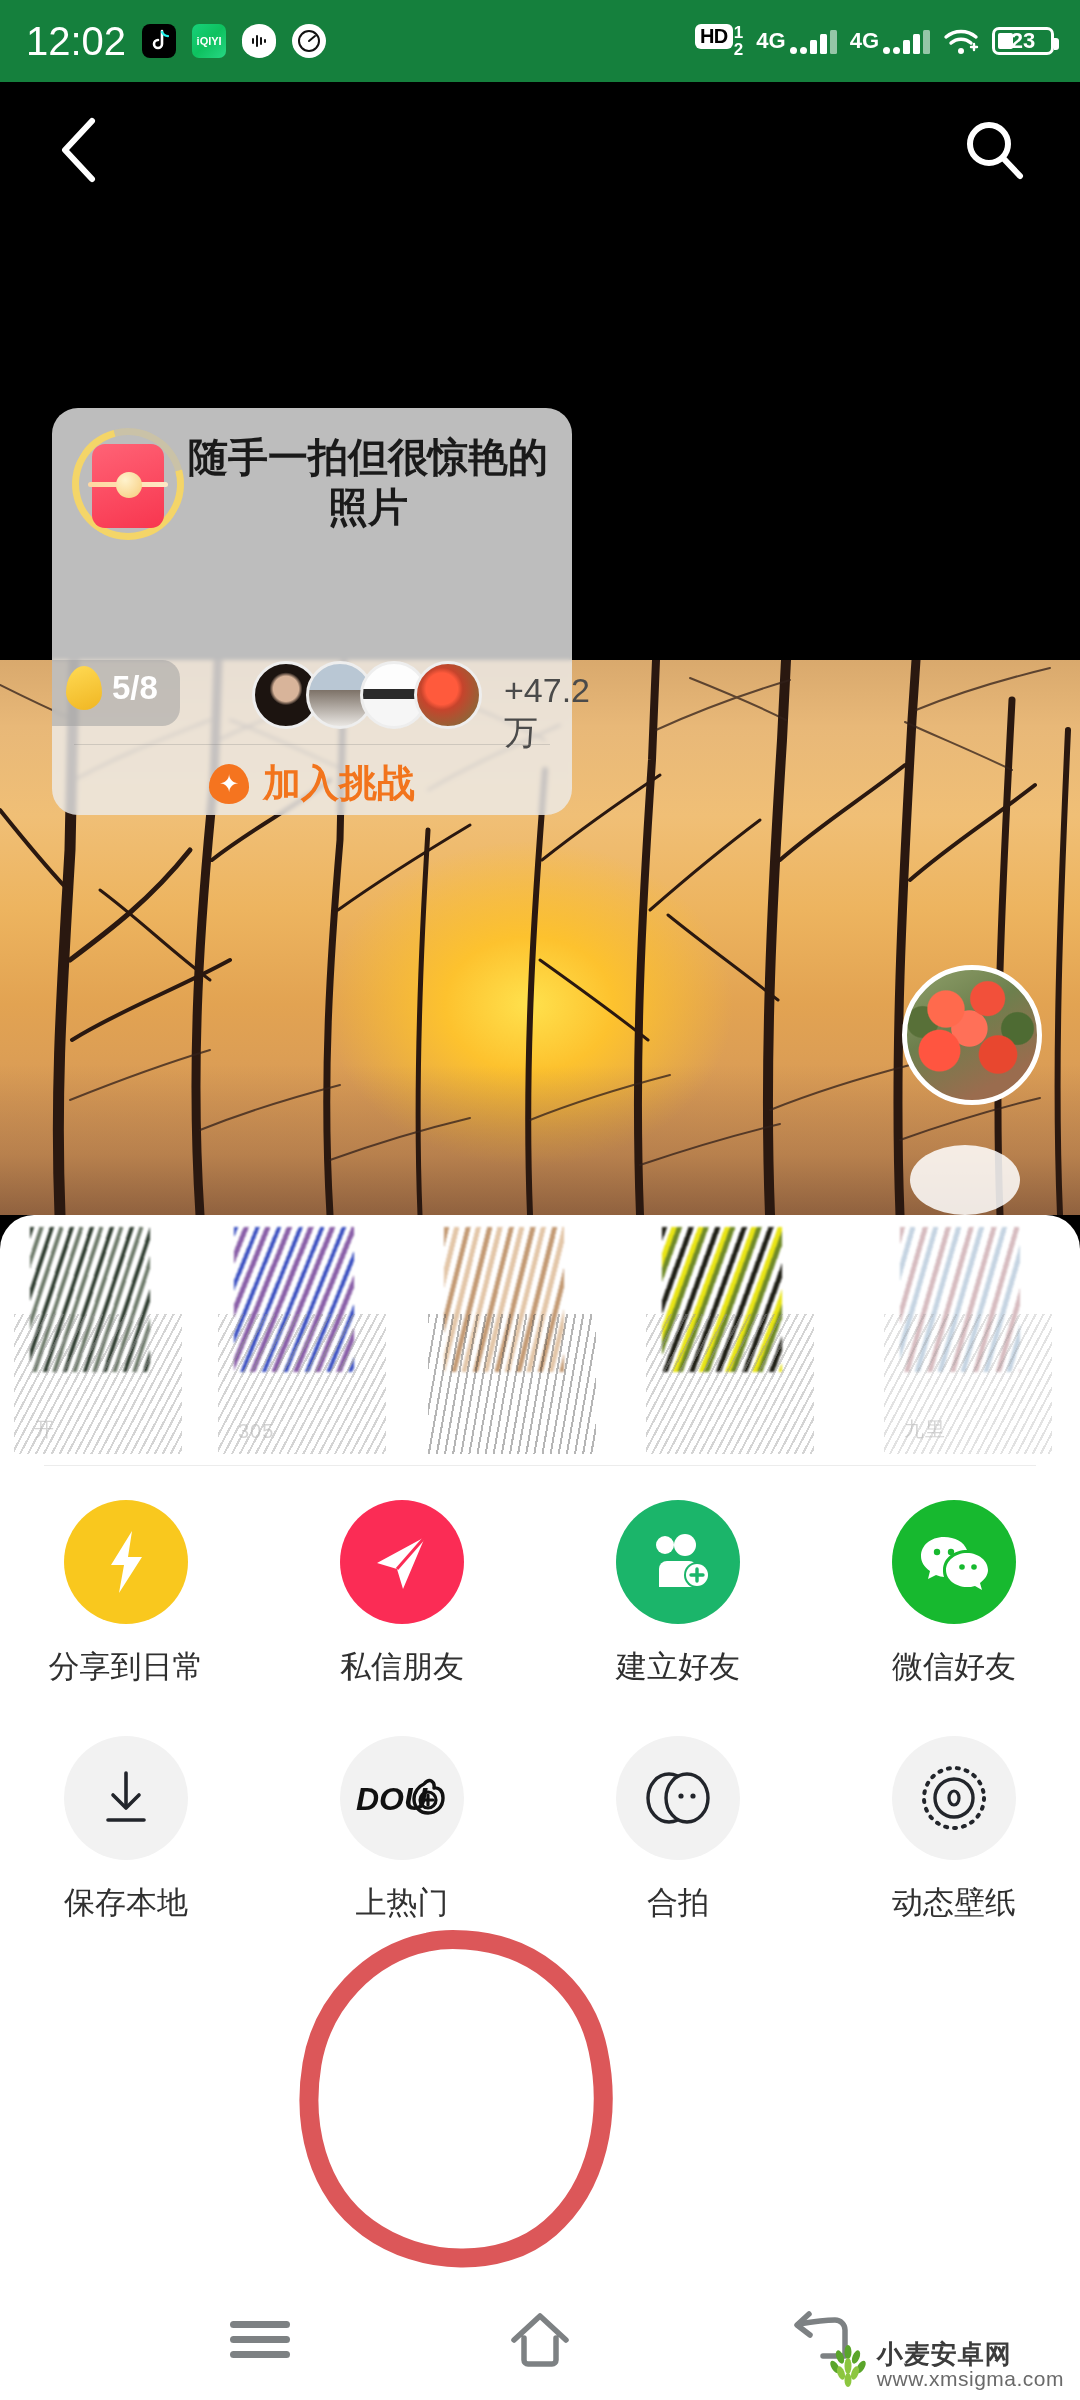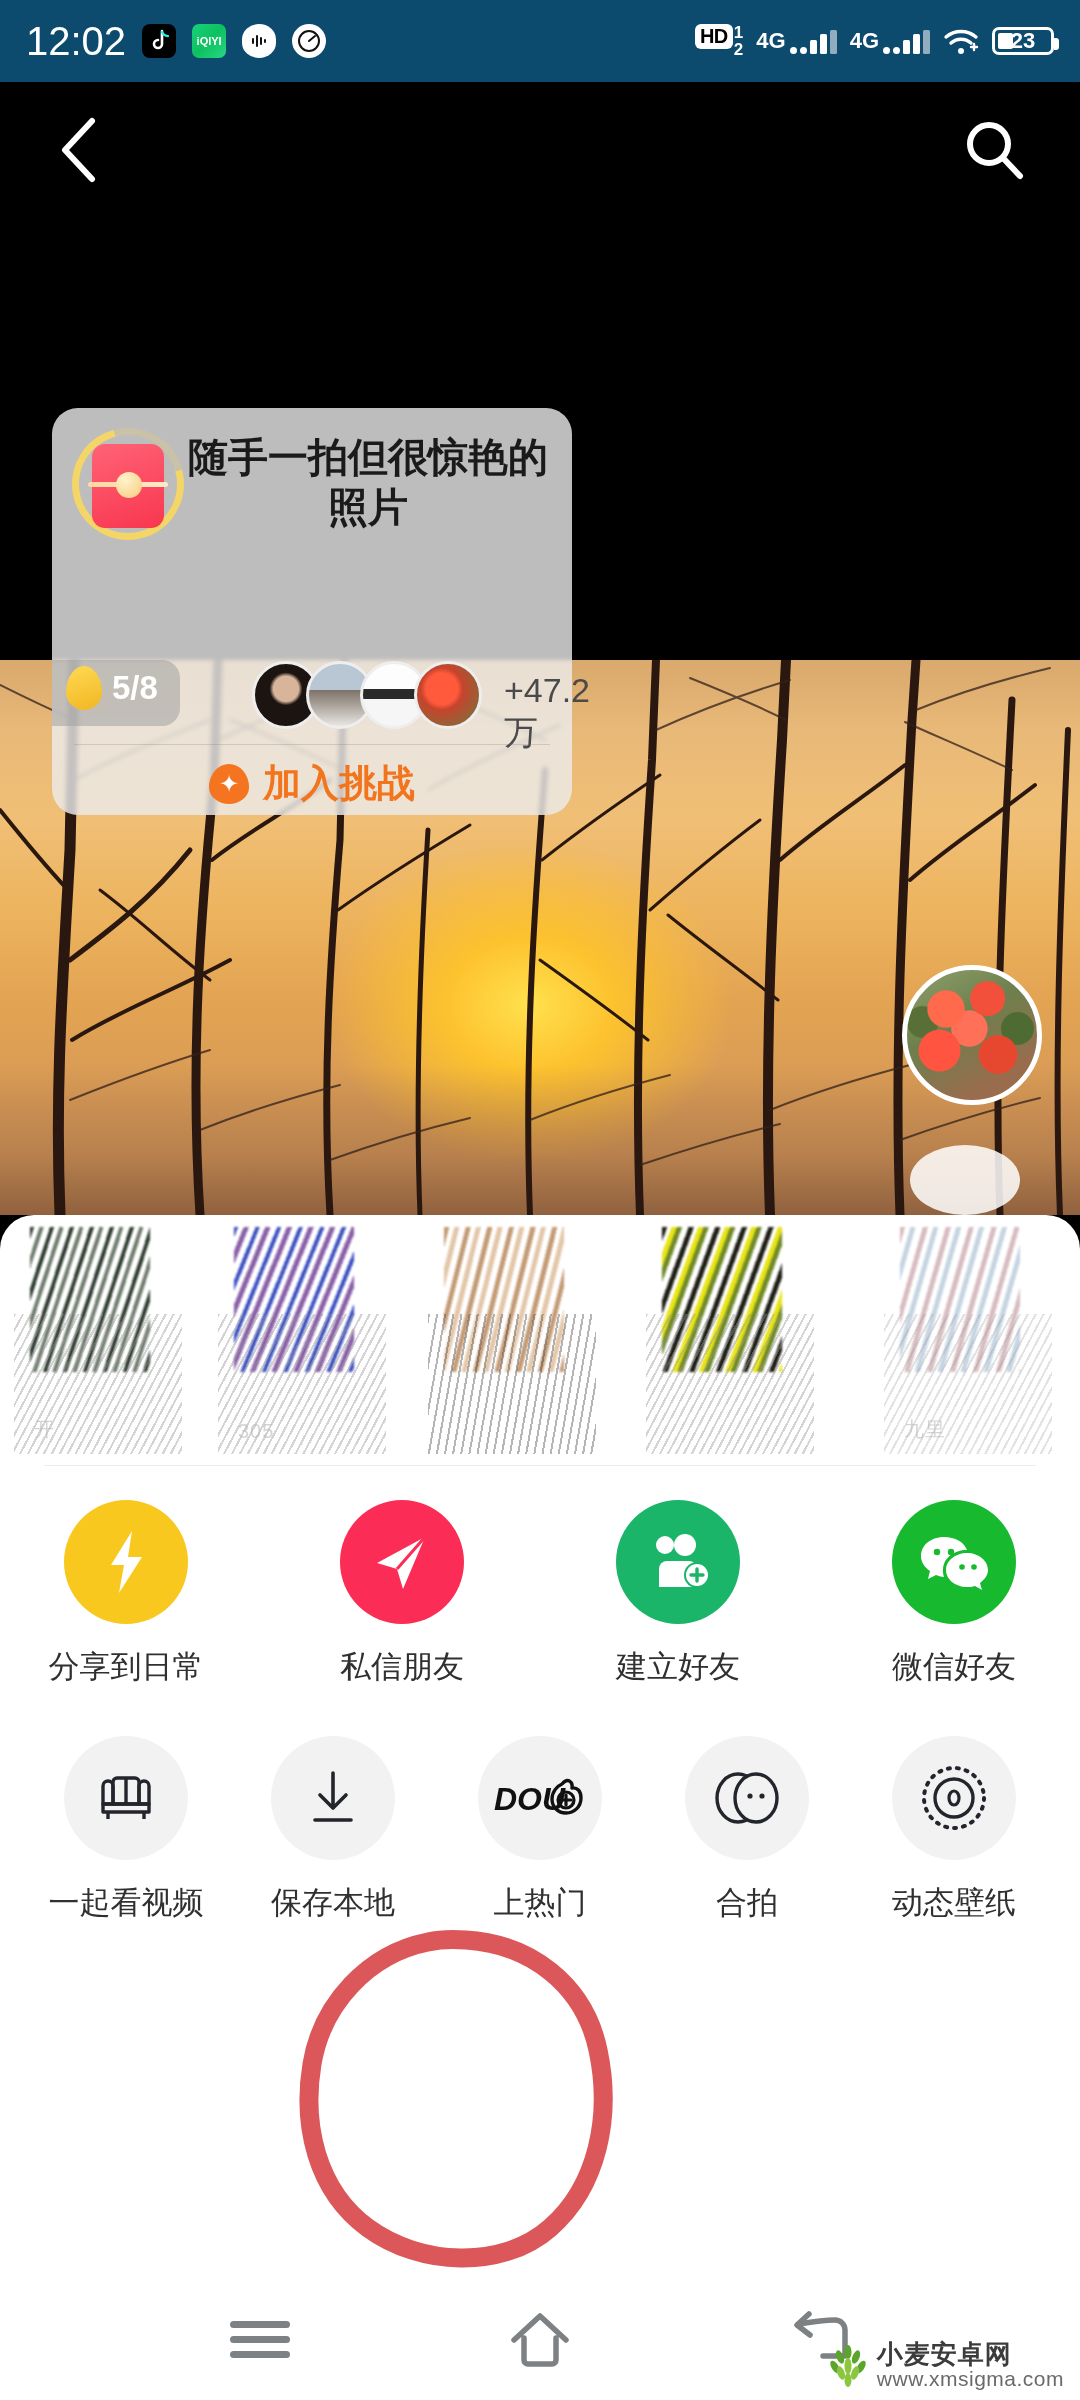--- a/index.html
+++ b/index.html
@@ -6,21 +6,21 @@
   html,body { width:1080px; height:2400px; }
   body {
     font-family:"Liberation Sans","DejaVu Sans",sans-serif;
     background:#000; overflow:hidden; position:relative;
   }
   #screen { position:relative; width:1080px; height:2400px; overflow:hidden; background:#000; }
 
   
   .statusbar{
     position:absolute; top:0; left:0; width:1080px; height:82px;
-    background:#0c4a6e; display:flex; align-items:center;
+    background:#15803d; display:flex; align-items:center;
     justify-content:space-between; padding:0 26px; z-index:60;
   }
   .sb-left{ display:flex; align-items:center; gap:16px; }
   .sb-clock{ color:#fff; font-size:40px; letter-spacing:0px; font-weight:400; }
   .sb-appicon{ width:34px; height:34px; border-radius:8px; display:flex;
     align-items:center; justify-content:center; overflow:hidden; position:relative; }
   .ic-douyin{ background:#000; }
   .ic-iqiyi{ background:linear-gradient(135deg,#17d17a 0%,#0ec15f 50%,#27d884 100%);
     font-size:11px; color:#fff; font-weight:bold; line-height:1; flex-direction:column; border-radius:7px;}
   .ic-audio{ background:#fff; border-radius:50%/45%; }
@@ -418,35 +418,20 @@
               <circle cx="57" cy="38" r="2.8" fill="#17b92f"></circle>
             </svg>
         </div>
         <div class="clabel">微信好友</div>
       </div>
     </div>
 
     <div class="grid" style="padding-top:48px">
       <div class="cell">
         <div class="cc c-grey">
-          <svg width="66" height="60" viewBox="0 0 66 60">
-              <g fill="none" stroke="#22252b" stroke-width="3.4" stroke-linejoin="round">
-                <path d="M10,18 a5,5 0 0 1 10,0 v18 h-10 z"></path>
-                <path d="M46,18 a5,5 0 0 1 10,0 v18 h-10 z"></path>
-                <path d="M20,14 a4,4 0 0 1 4,-4 h18 a4,4 0 0 1 4,4 v22 h-26 z"></path>
-                <path d="M33,10 v26"></path>
-                <path d="M10,36 h46 v8 h-46 z"></path>
-                <path d="M15,44 v7 M51,44 v7"></path>
-              </g>
-            </svg>
-        </div>
-        <div class="clabel">一起看视频</div>
-      </div>
-      <div class="cell">
-        <div class="cc c-grey">
           <svg width="60" height="66" viewBox="0 0 60 66">
               <g stroke="#22252b" stroke-width="3.6" fill="none" stroke-linecap="round" stroke-linejoin="round">
                 <path d="M30,8 v34"></path>
                 <path d="M17,30 L30,43 L43,30"></path>
                 <path d="M12,55 h36"></path>
               </g>
             </svg>
         </div>
         <div class="clabel">保存本地</div>
       </div>

